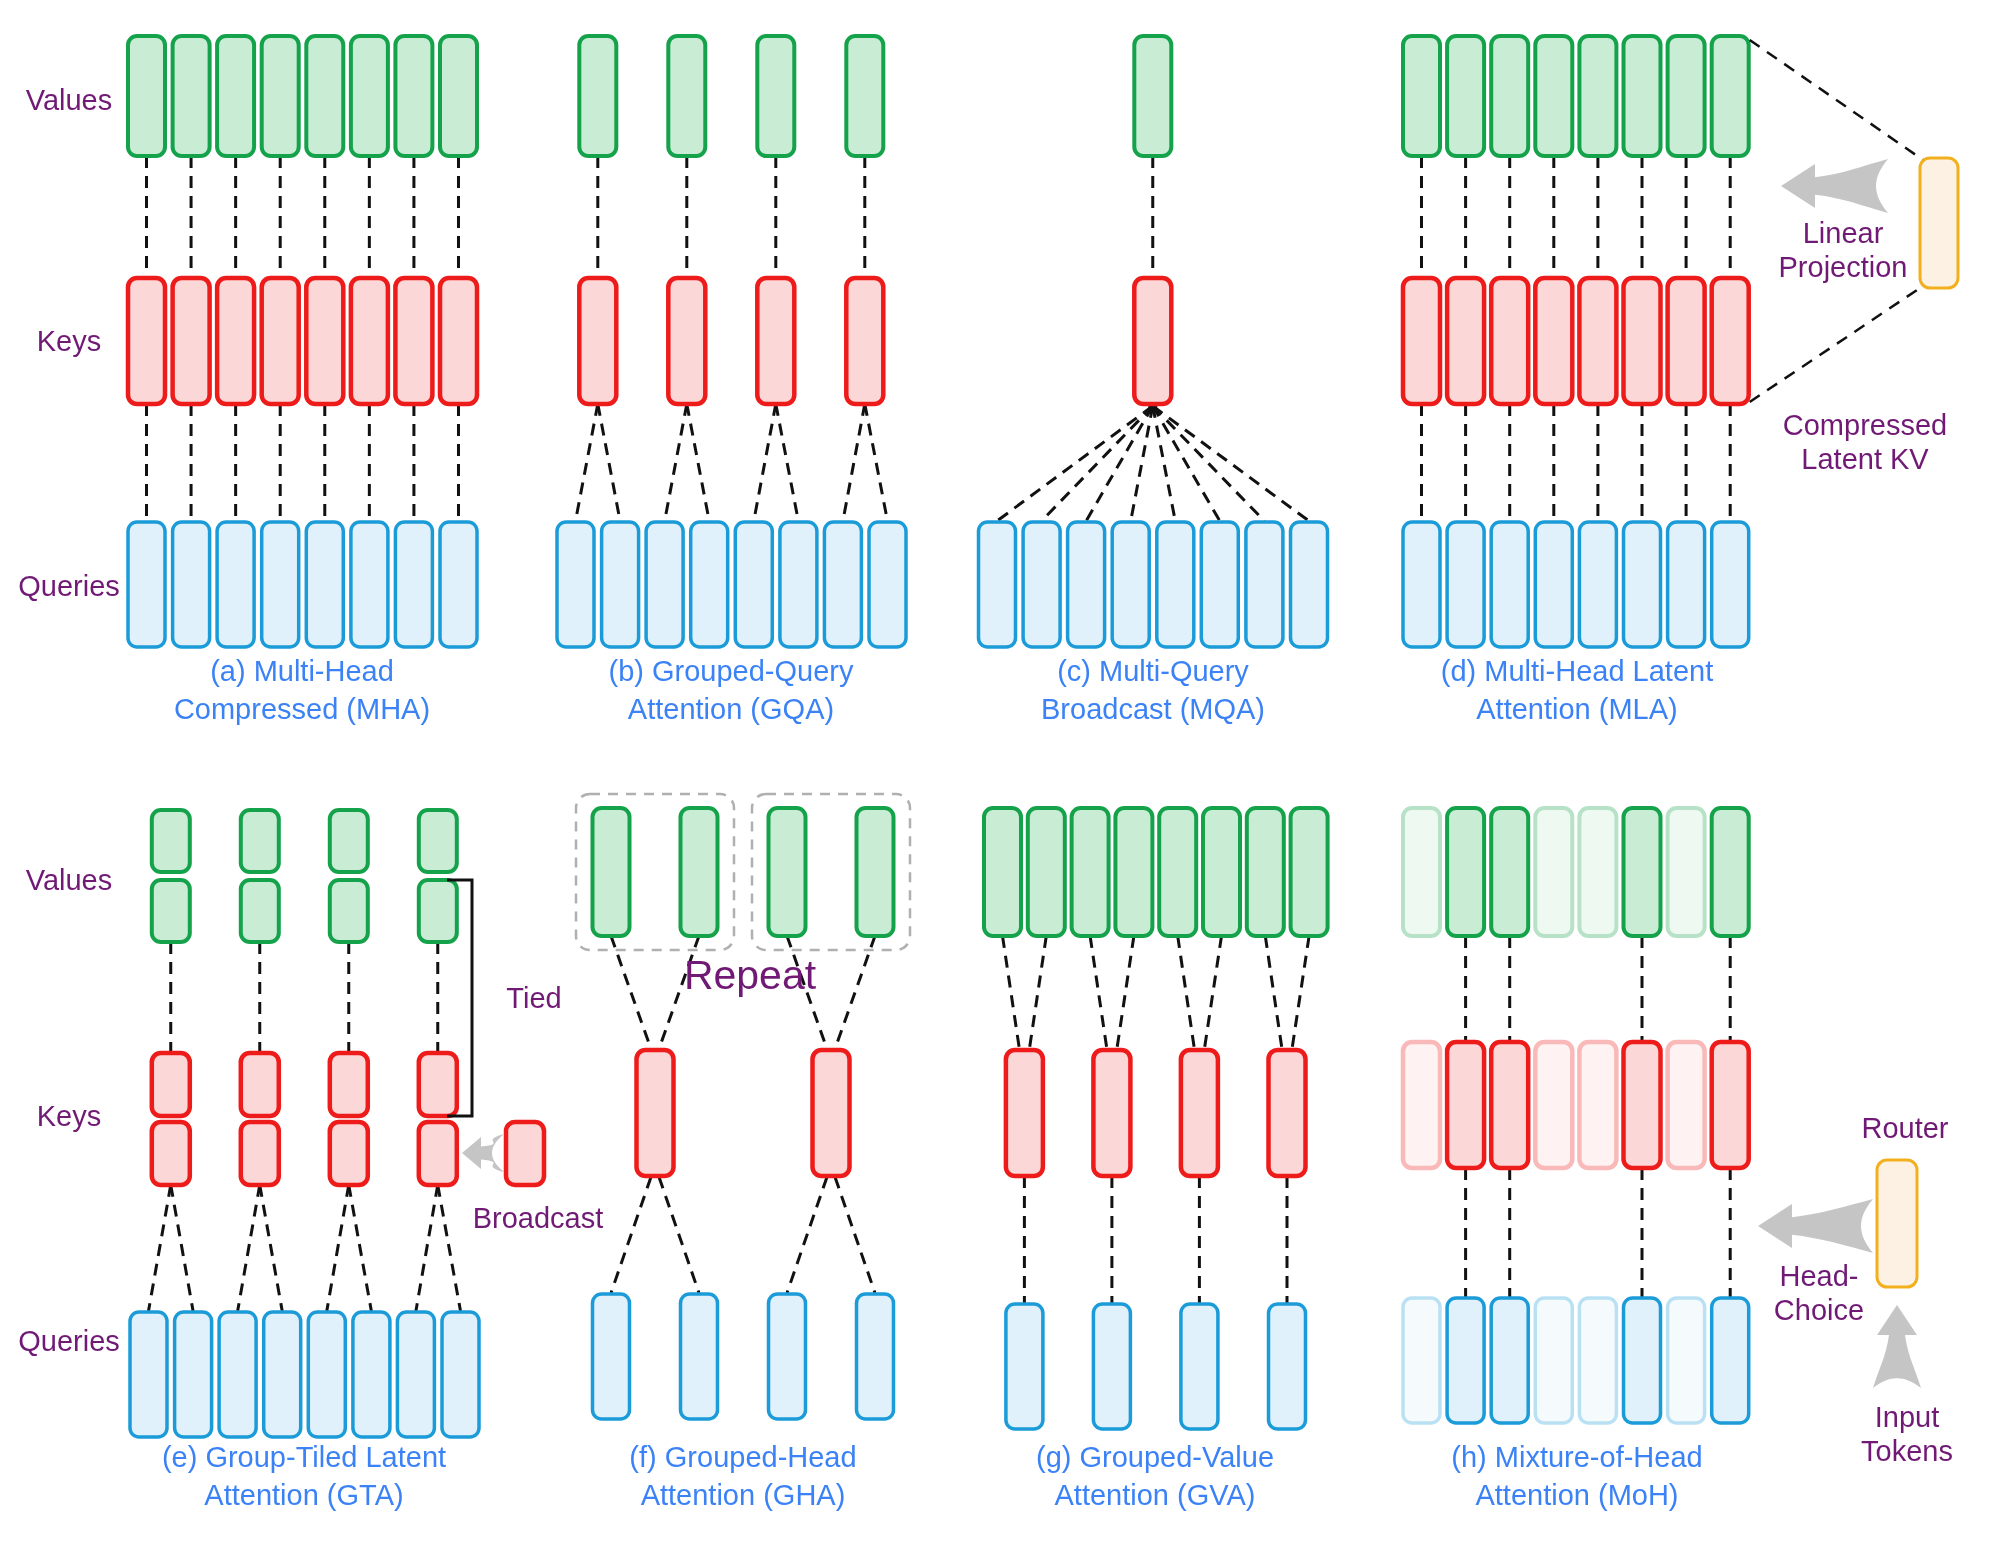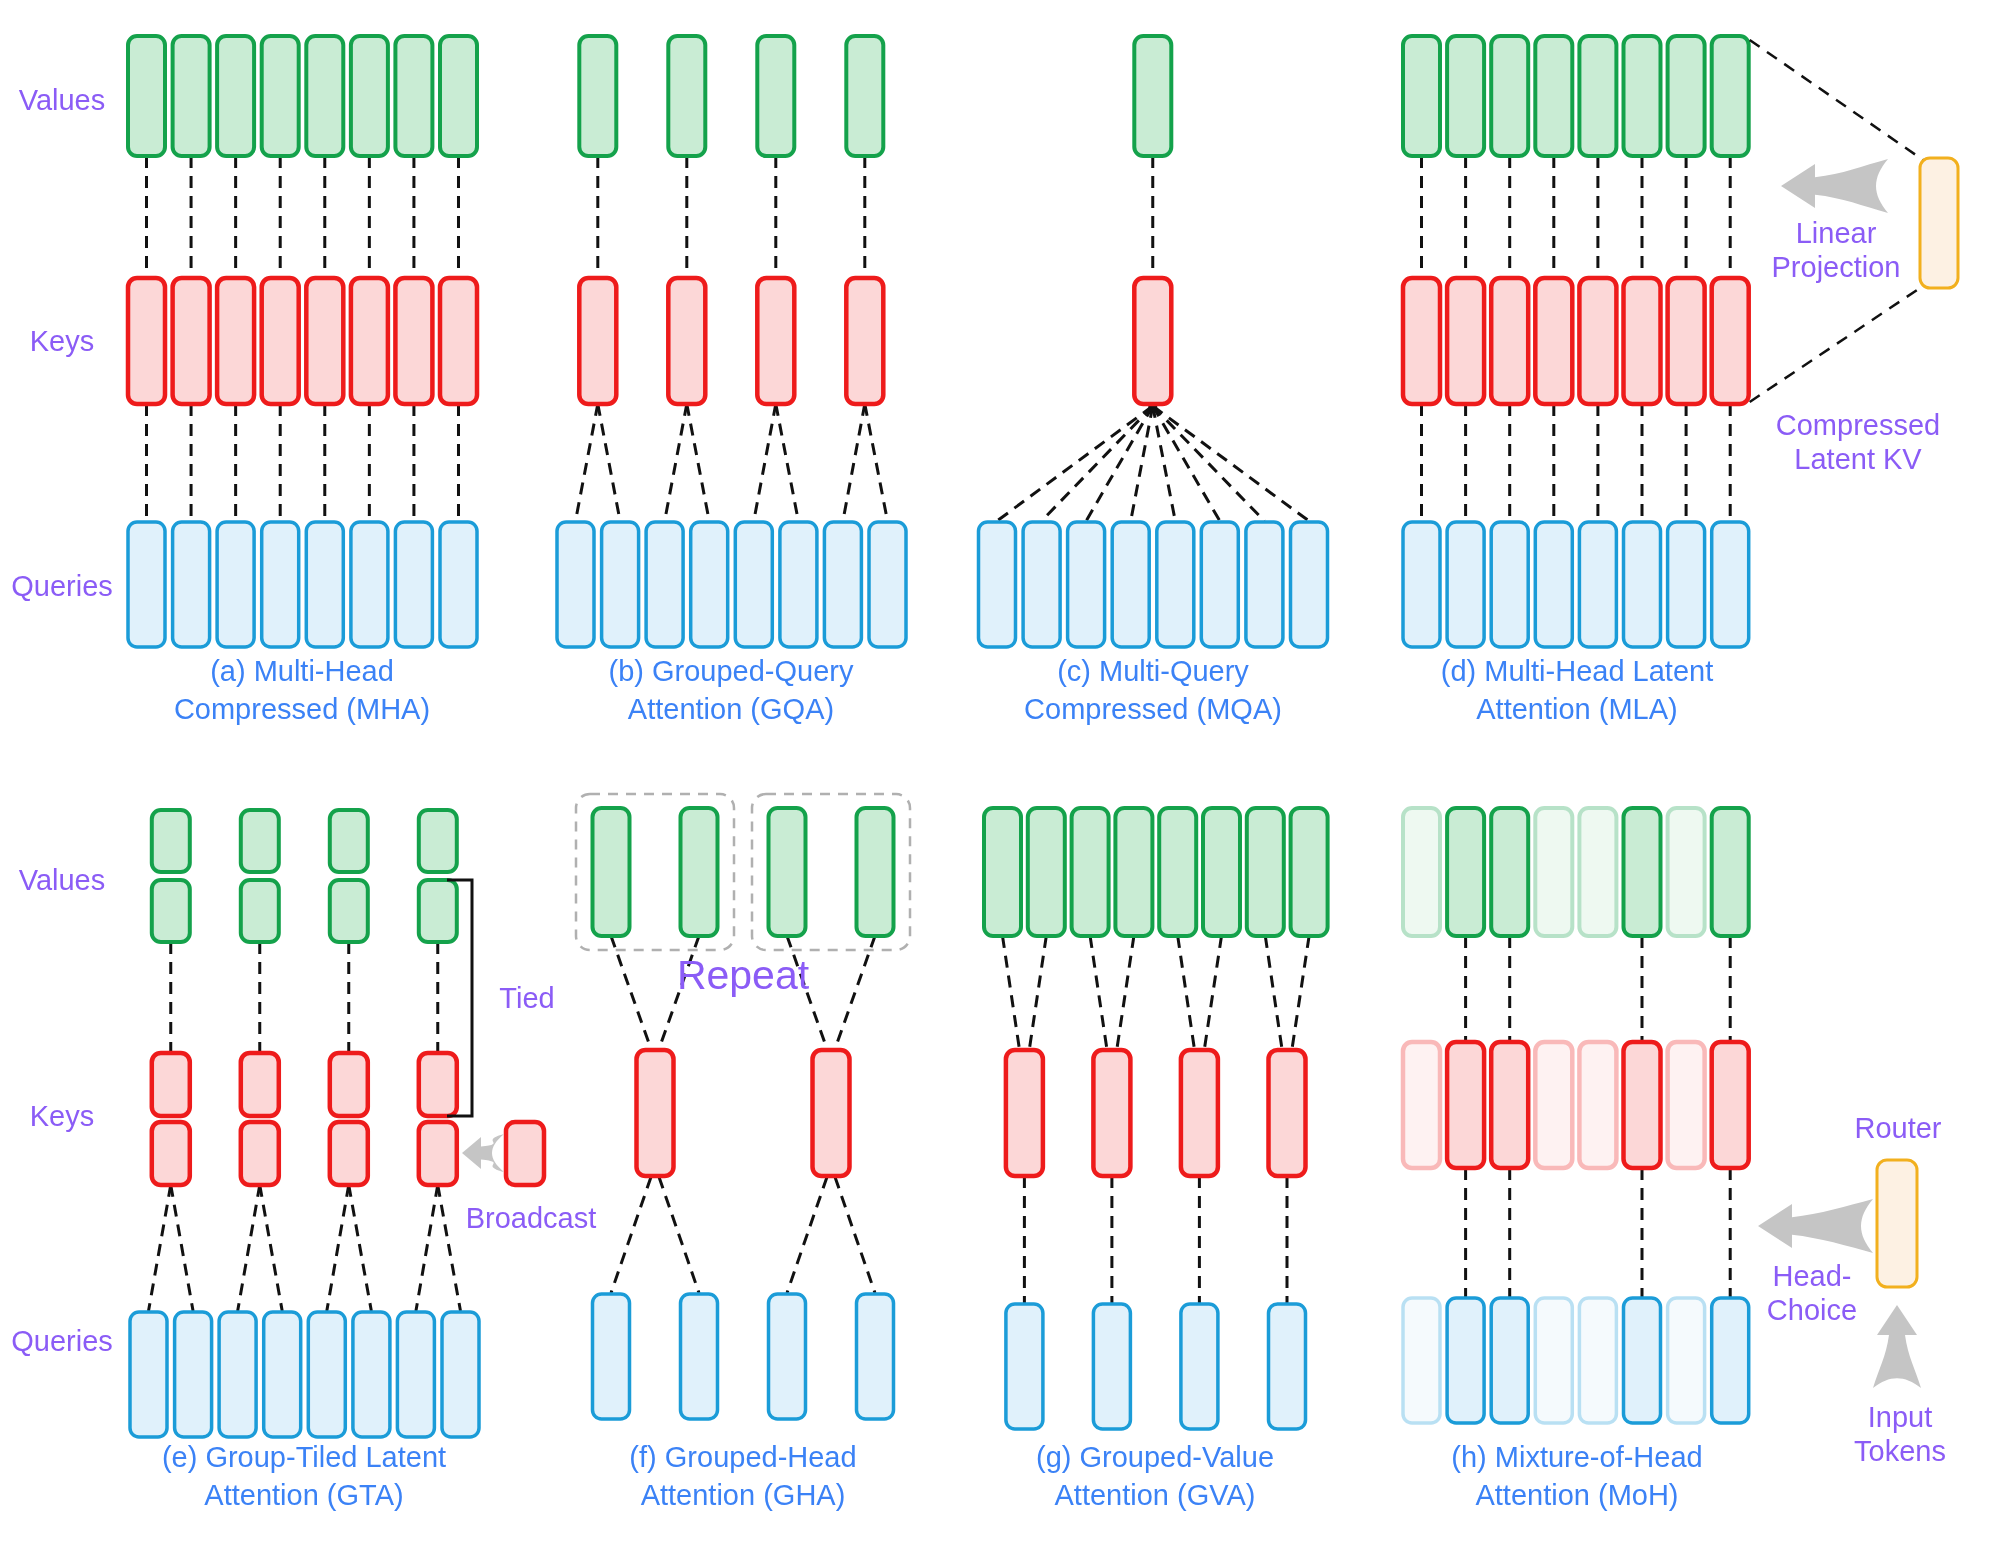--- a/index.html
+++ b/index.html
@@ -1,20 +1,20 @@
 <!DOCTYPE html>
 <html><head>
 <meta charset="utf-8">
 <style>
   html,body{margin:0;padding:0;background:#ffffff;}
   #canvas{position:relative;width:2000px;height:1542px;background:#ffffff;overflow:hidden;
           font-family:"Liberation Sans","DejaVu Sans",sans-serif;color:#111;}
   #diagram-svg{position:absolute;left:0;top:0;}
   .txt{position:absolute;transform:translate(-50%,-50%);text-align:center;white-space:nowrap;
-       font-size:29px;line-height:34px;color:#8b5cf6;}
+       font-size:29px;line-height:34px;color:#701a75;margin-left:7px;}
   .caption{position:absolute;transform:translateX(-50%);text-align:center;white-space:nowrap;
        font-size:29px;line-height:38px;color:#3b82f6;}
   .caption span{display:block;}
   .two span{display:block;}
 </style>
 </head>
 <body>
 
 <div id="canvas">
   <svg id="diagram-svg" width="2000" height="1542" viewBox="0 0 2000 1542">
@@ -301,21 +301,21 @@
   <div class="caption" style="left:302px;top:652px">
     <span>(a) Multi-Head</span>
     <span>Compressed (MHA)</span>
   </div>
   <div class="caption" style="left:731px;top:652px">
     <span>(b) Grouped-Query</span>
     <span>Attention (GQA)</span>
   </div>
   <div class="caption" style="left:1153px;top:652px">
     <span>(c) Multi-Query</span>
-    <span>Compressed (MQA)</span>
+    <span>Broadcast (MQA)</span>
   </div>
   <div class="caption" style="left:1577px;top:652px">
     <span>(d) Multi-Head Latent</span>
     <span>Attention (MLA)</span>
   </div>
   <div class="caption" style="left:304px;top:1438px">
     <span>(e) Group-Tiled Latent</span>
     <span>Attention (GTA)</span>
   </div>
   <div class="caption" style="left:743px;top:1438px">

